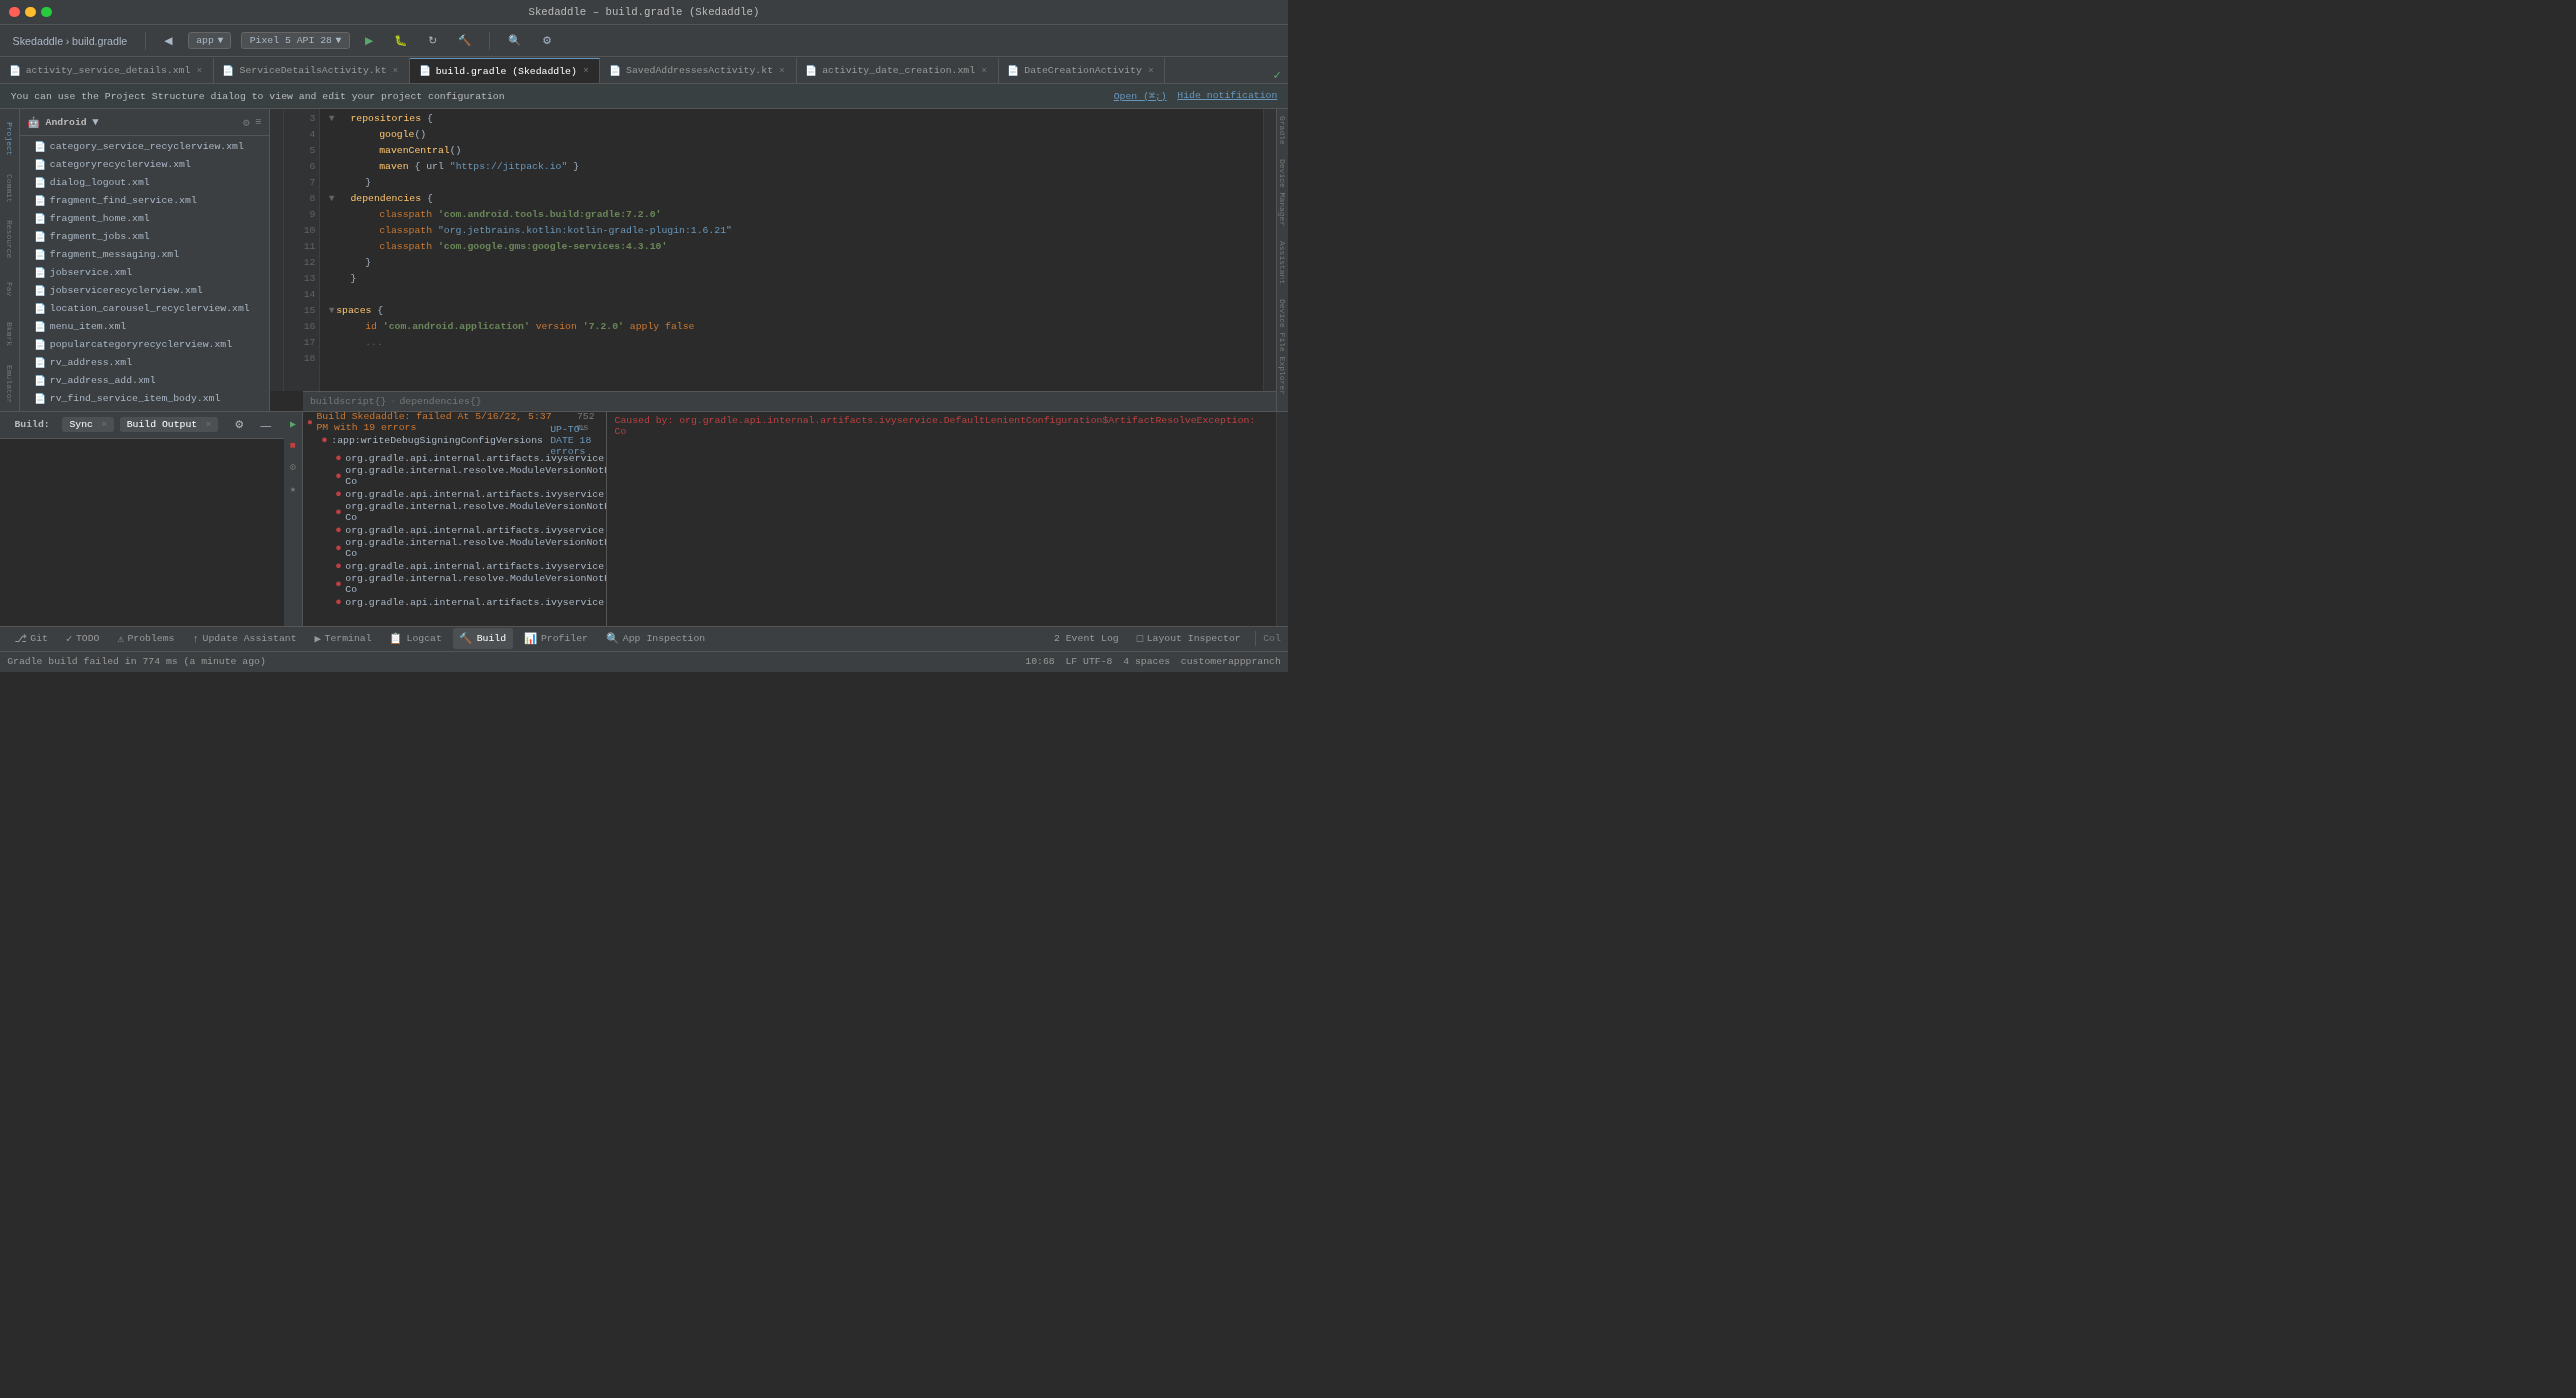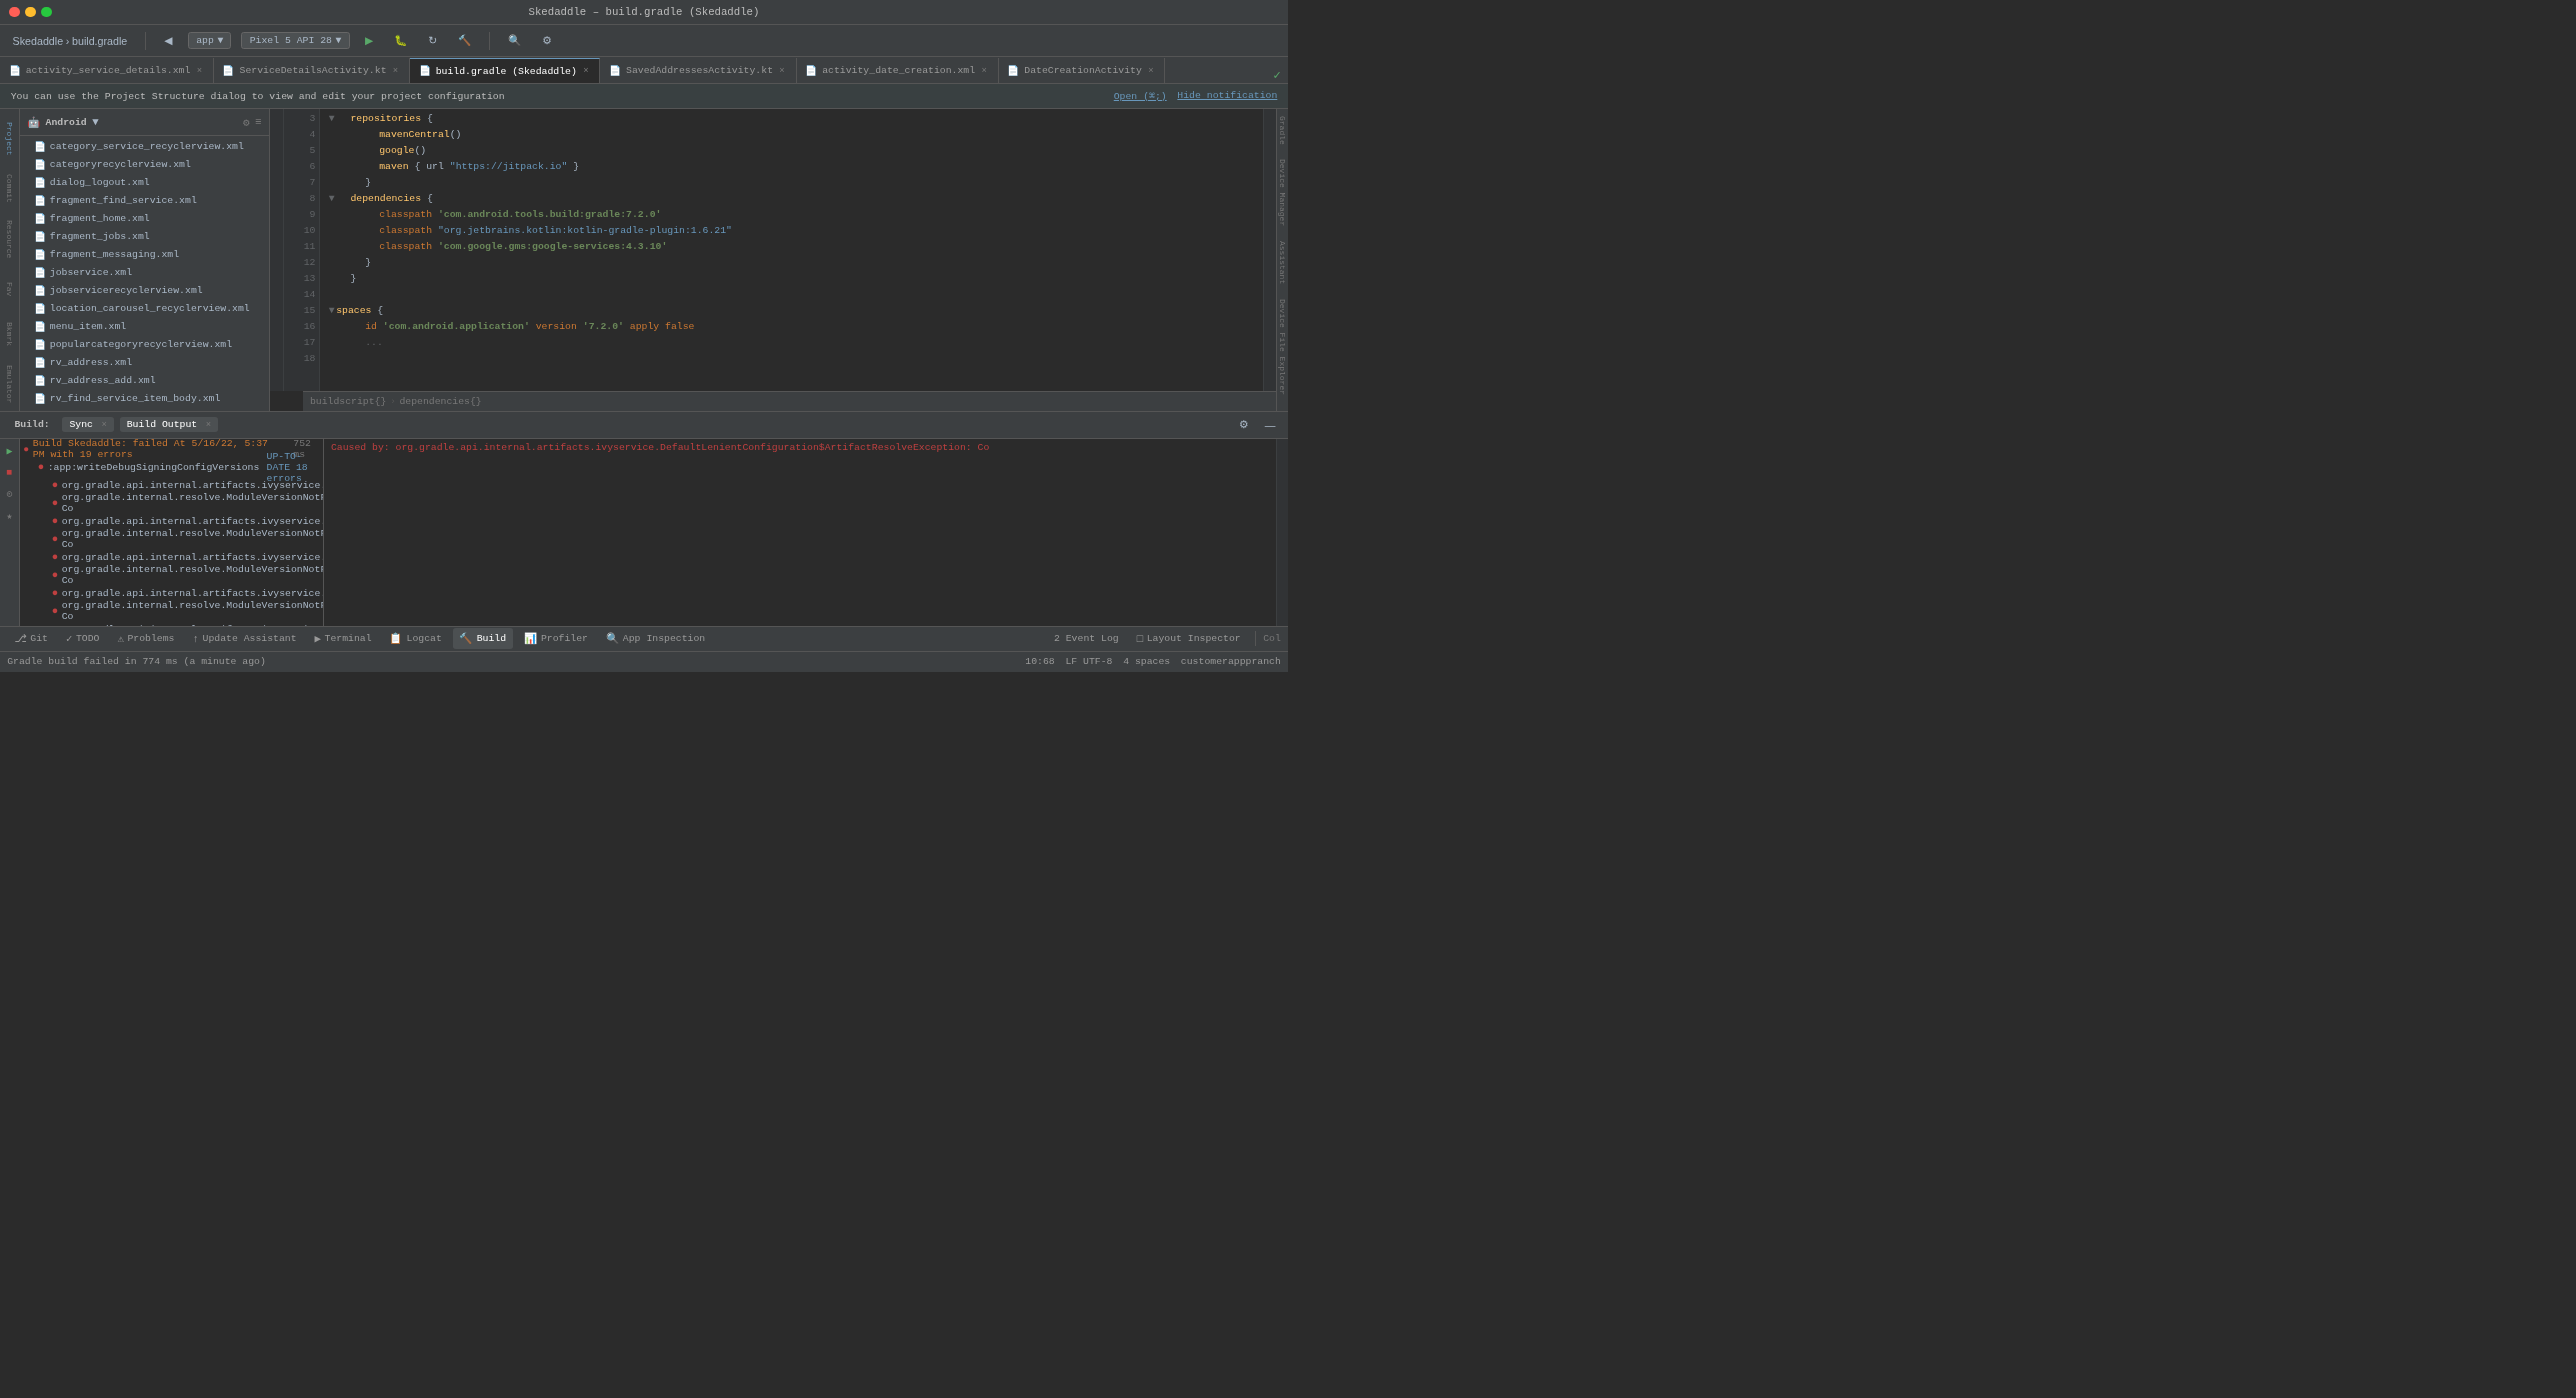--- a/index.html
+++ b/index.html
@@ -250,21 +250,21 @@
       display: flex;
       flex-direction: column;
       align-items: center;
     }
     
     .bottom-panel {
       height: 215px;
       background: #2b2b2b;
       border-top: 0.9px solid #555;
       display: flex;
-      flex-direction: column;
+      flex-direction: row;
     }
     .bottom-toolbar {
       height: 27px;
       background: #3c3f41;
       display: flex;
       align-items: center;
       padding: 0 7.2px;
       border-bottom: 0.9px solid #555;
       gap: 5.4px;
     }
@@ -569,25 +569,25 @@
         <div>18</div>
       </div>
 
       <div class="code-area">
         <div class="code-line">
           <span class="fold-icon">▼</span>
           <span style="padding-left:14.3px"><span class="fn">repositories</span> <span class="plain">{</span></span>
         </div>
         <div class="code-line">
           <span class="fold-icon">&nbsp;</span>
+          <span style="padding-left:43px"><span class="fn">google</span><span class="plain">()</span></span>
+        </div>
+        <div class="code-line">
+          <span class="fold-icon">&nbsp;</span>
           <span style="padding-left:43px"><span class="fn">mavenCentral</span><span class="plain">()</span></span>
-        </div>
-        <div class="code-line">
-          <span class="fold-icon">&nbsp;</span>
-          <span style="padding-left:43px"><span class="fn">google</span><span class="plain">()</span></span>
         </div>
         <div class="code-line">
           <span class="fold-icon">&nbsp;</span>
           <span style="padding-left:43px"><span class="fn">maven</span> <span class="plain">{ url </span><span class="str2">"https://jitpack.io"</span><span class="plain"> }</span></span>
         </div>
         <div class="code-line">
           <span class="fold-icon">&nbsp;</span>
           <span style="padding-left:29px"><span class="plain">}</span></span>
         </div>
         <div class="code-line">

